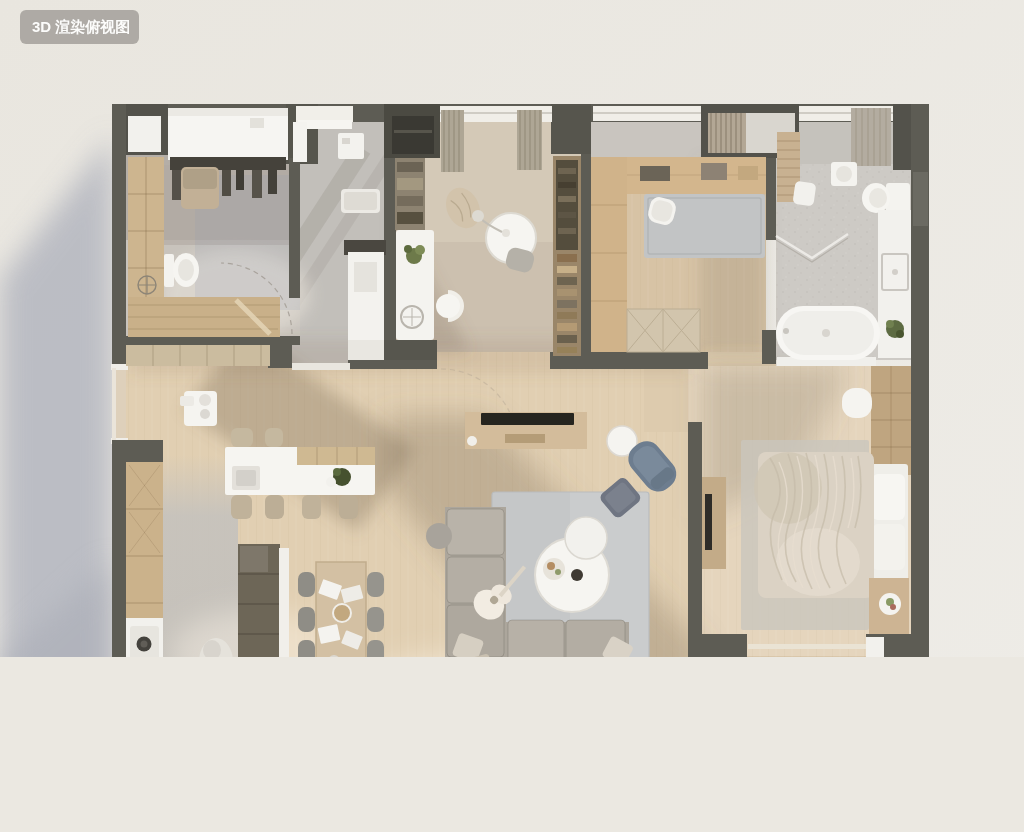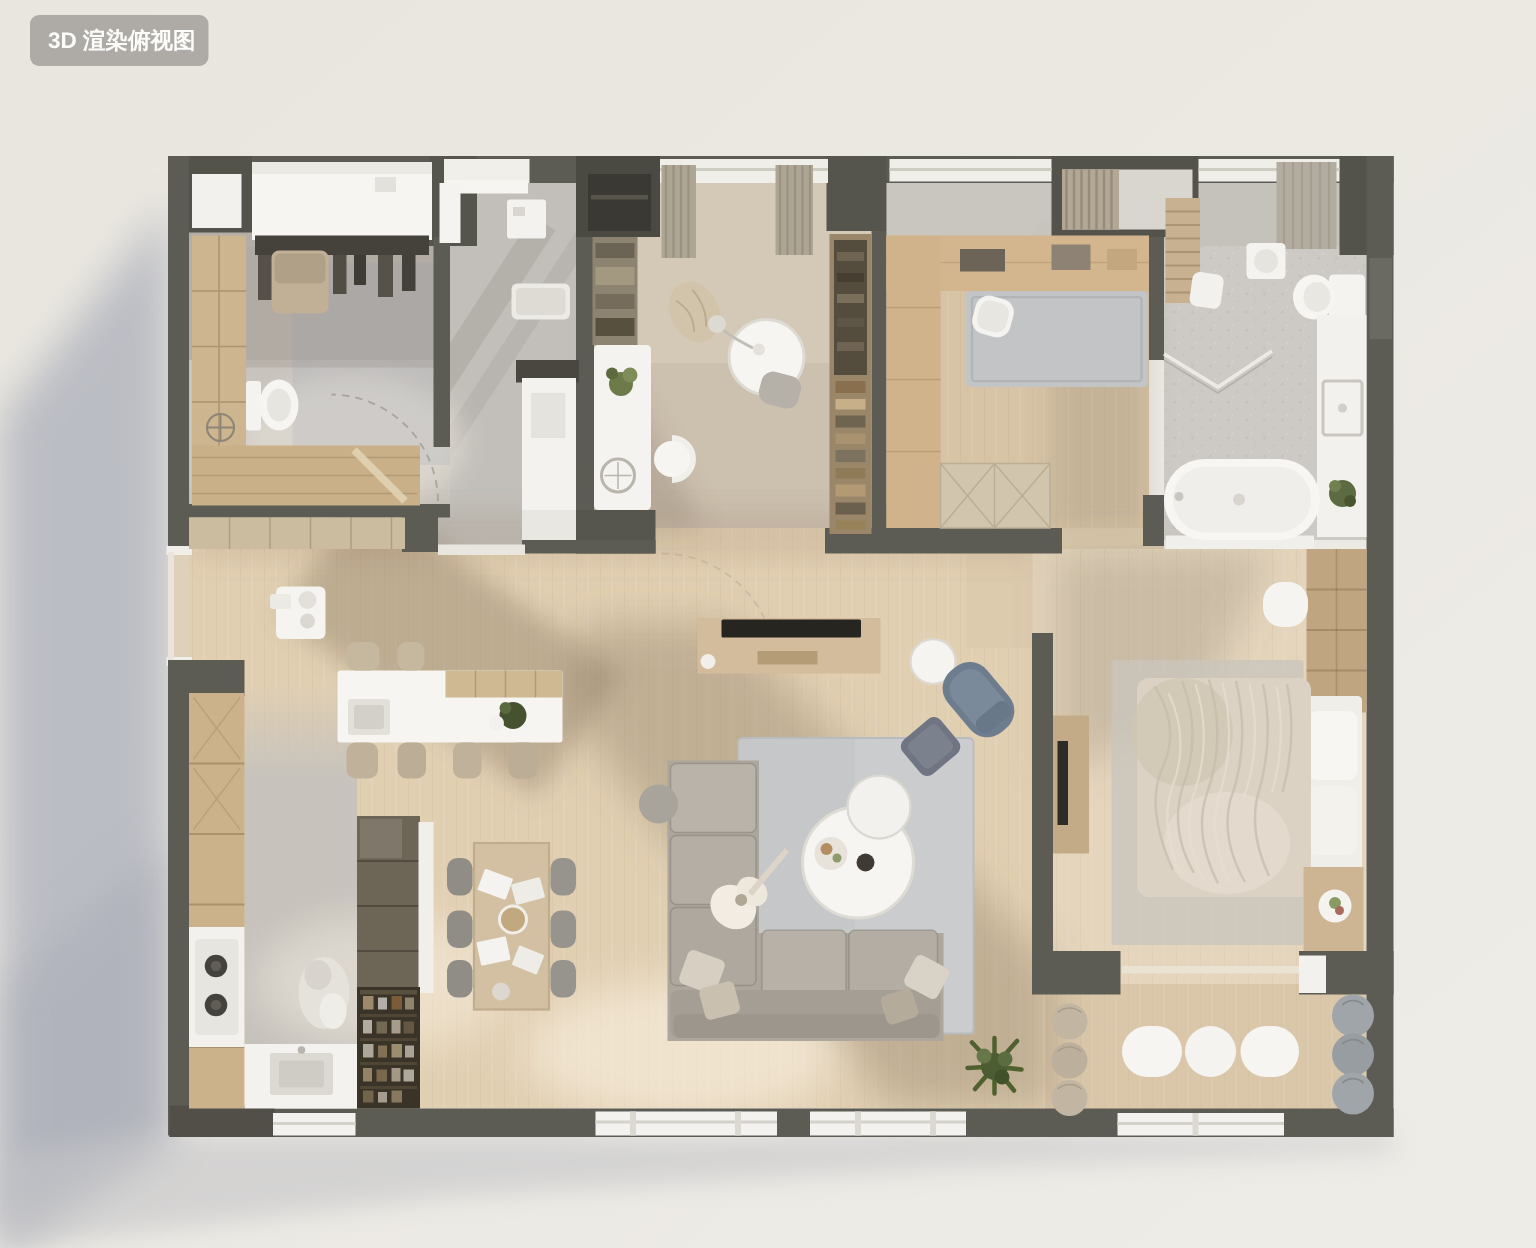--- a/index.html
+++ b/index.html
@@ -1,16 +1,16 @@
 <!DOCTYPE html>
 <html><head>
 <meta charset="utf-8">
 <style>
 html,body{margin:0;padding:0;background:#ebe8e1;font-family:"Liberation Sans",sans-serif}
-#stage{position:relative;width:1024px;height:832px;overflow:hidden}
+#stage{position:relative;width:1024px;height:657px;overflow:hidden}
 </style>
 </head>
 <body>
 <div id="stage">
 <svg width="1024" height="832" viewBox="0 0 1024 832">
 <defs>
 <filter id="b4" x="-40%" y="-40%" width="180%" height="180%">
           <feGaussianBlur stdDeviation="4"></feGaussianBlur>
         </filter>
 <filter id="b8" x="-40%" y="-40%" width="180%" height="180%">

